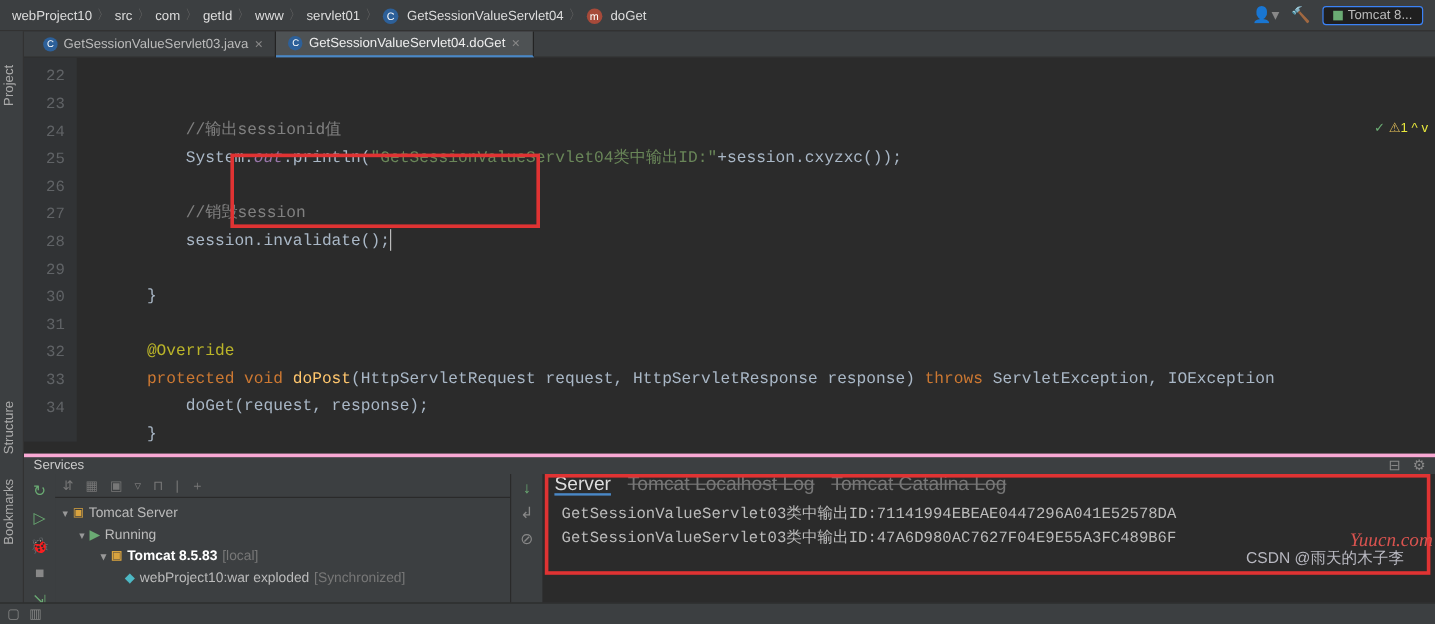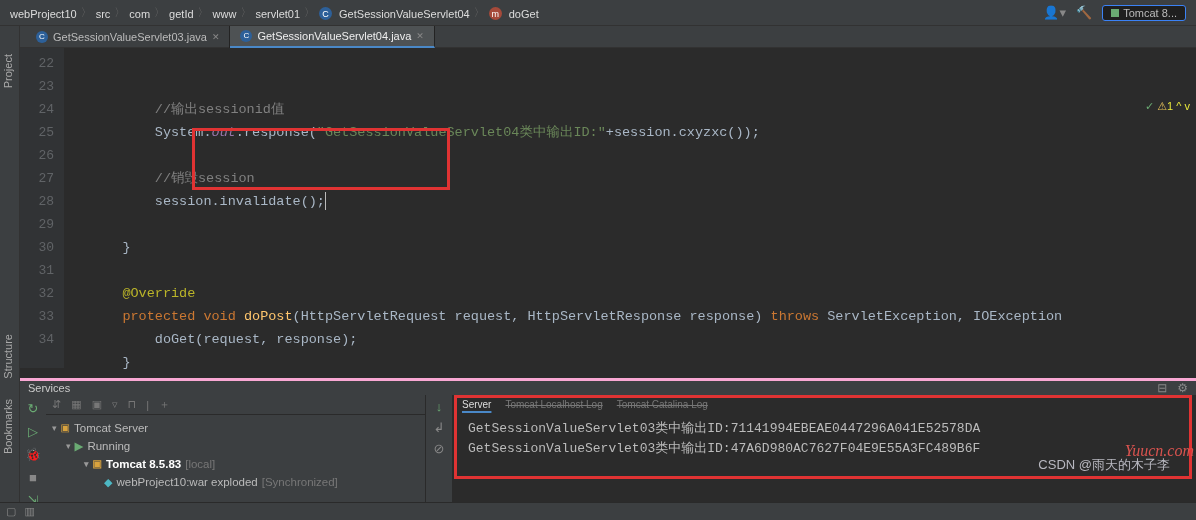--- a/index.html
+++ b/index.html
@@ -62,21 +62,21 @@
 .tri { color: #999; font-size: 9px; }
 .sq-yel { color: #d9a33e; font-size: 10px; }
 .run-green { color: #6aab73; }
 .row.sel { font-weight: bold; color: #fff; }
 .row .muted { color: #777; font-weight: normal; }
 .cyan-ic { color: #4db8c4; font-size: 11px; }
 
 .svc-console-col { flex: 1; background: #2b2b2b; display: flex; position: relative; }
 .con-left { width: 26px; background: #3c3f41; display: flex; flex-direction: column; align-items: center; padding-top: 4px; gap: 6px; }
 .con-body { flex: 1; }
-.con-tabs { display: flex; gap: 14px; padding: 2px 10px; font-size: 10px; height: 18px; align-items: center; }
+.con-tabs { display: flex; gap: 14px; padding: 2px 10px; font-size: 16px; height: 18px; align-items: center; }
 .con-tab { color: #777; text-decoration: line-through; }
 .con-tab.active { color: #ddd; text-decoration: underline; text-decoration-color: #4A88C7; text-decoration-thickness: 2px; text-underline-offset: 3px; }
 .con-lines { font-family: "Consolas","Courier New",monospace; font-size: 13px; line-height: 20px; color: #bbb; padding: 6px 16px; white-space: pre; }
 .box2 { top: 0px; left: 2px; right: 4px; height: 84px; border: 3px solid #e03333; position: absolute; }
 
 .bottom-bar { position: absolute; bottom: 0; left: 0; right: 0; height: 18px; background: #3c3f41; border-top: 1px solid #2a2a2a; display: flex; align-items: center; padding: 0 6px; gap: 8px; }
 .bb-icon { font-size: 11px; color: #888; }
 
 .watermark1 { position: absolute; right: 26px; bottom: 46px; color: #b8b8c0; font-size: 13px; font-family: "Microsoft YaHei", sans-serif; }
 .watermark2 { position: absolute; right: 2px; top: 442px; color: #d9534f; font-size: 16px; font-style: italic; font-family: serif; }
@@ -124,21 +124,21 @@
 </div>
 
 <div class="tabs-row">
   <div class="file-tab">
     <span class="tab-icon">C</span>
     <span>GetSessionValueServlet03.java</span>
     <span class="tab-close">✕</span>
   </div>
   <div class="file-tab active">
     <span class="tab-icon">C</span>
-    <span>GetSessionValueServlet04.java</span>
+    <span>GetSessionValueServlet04.doGet</span>
     <span class="tab-close">✕</span>
   </div>
 </div>
 
 <div class="editor-area">
   <div class="gutter">
     <div class="ln">22</div>
     <div class="ln">23</div>
     <div class="ln">24</div>
     <div class="ln">25</div>
@@ -148,21 +148,21 @@
     <div class="ln">29</div>
     <div class="ln">30</div>
     <div class="ln">31</div>
     <div class="ln">32</div>
     <div class="ln">33</div>
     <div class="ln">34</div>
   </div>
   <div class="code">
 <span class="c-plain"> </span>
 <span class="c-plain">        </span><span class="c-comment">//输出sessionid值</span>
-<span class="c-plain">        </span><span class="c-plain">System.</span><span class="c-field">out</span><span class="c-plain">.response(</span><span class="c-str">"GetSessionValueServlet04类中输出ID:"</span><span class="c-plain">+session.cxyzxc());</span>
+<span class="c-plain">        </span><span class="c-plain">System.</span><span class="c-field">out</span><span class="c-plain">.println(</span><span class="c-str">"GetSessionValueServlet04类中输出ID:"</span><span class="c-plain">+session.cxyzxc());</span>
 <span> </span>
 <span class="c-plain">        </span><span class="c-comment">//销毁session</span>
 <span class="c-plain">        </span><span class="c-plain">session.invalidate();</span><span class="caret"></span>
 <span> </span>
 <span class="c-plain">    </span><span class="c-plain">}</span>
 <span> </span>
 <span class="c-plain">    </span><span class="c-ann">@Override</span>
 <span class="c-plain">    </span><span class="c-kw">protected </span><span class="c-kw">void </span><span class="c-method">doPost</span><span class="c-plain">(HttpServletRequest request, HttpServletResponse response) </span><span class="c-kw">throws </span><span class="c-plain">ServletException, IOException</span>
 <span class="c-plain">        </span><span class="c-plain">doGet(request, response);</span>
 <span class="c-plain">    </span><span class="c-plain">}</span>

